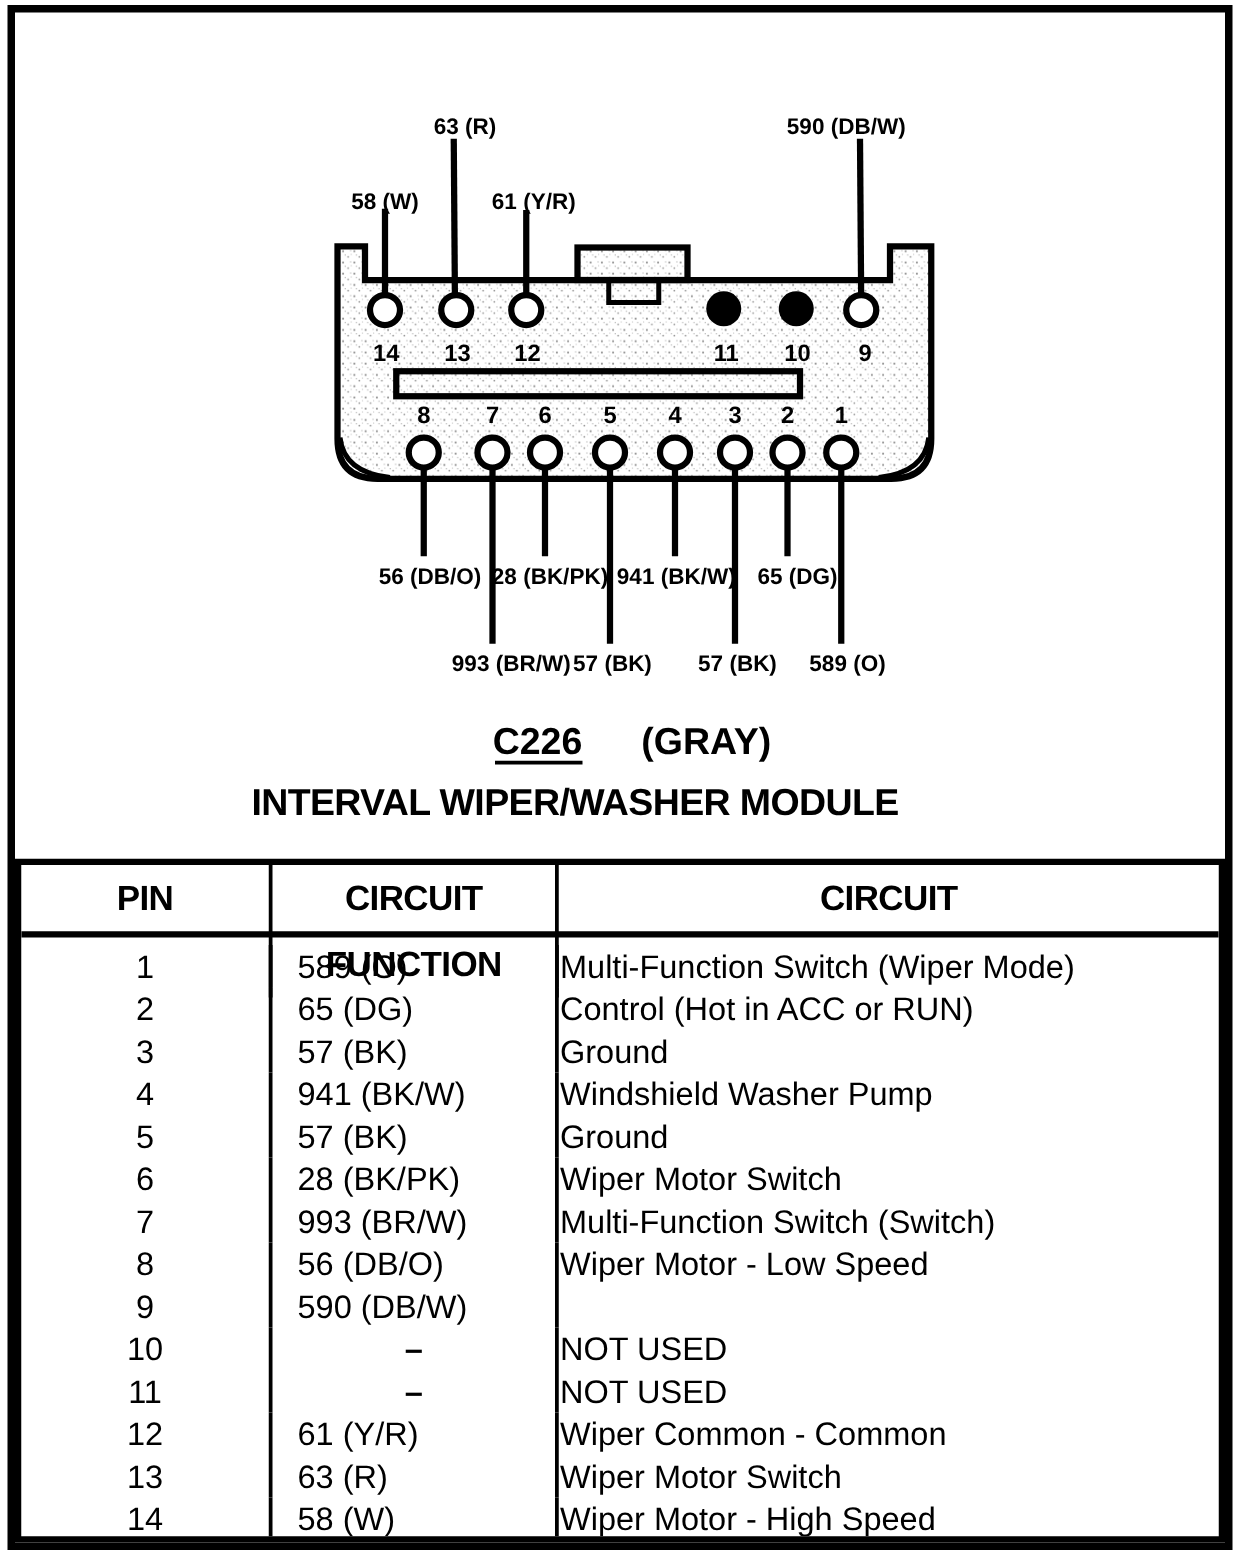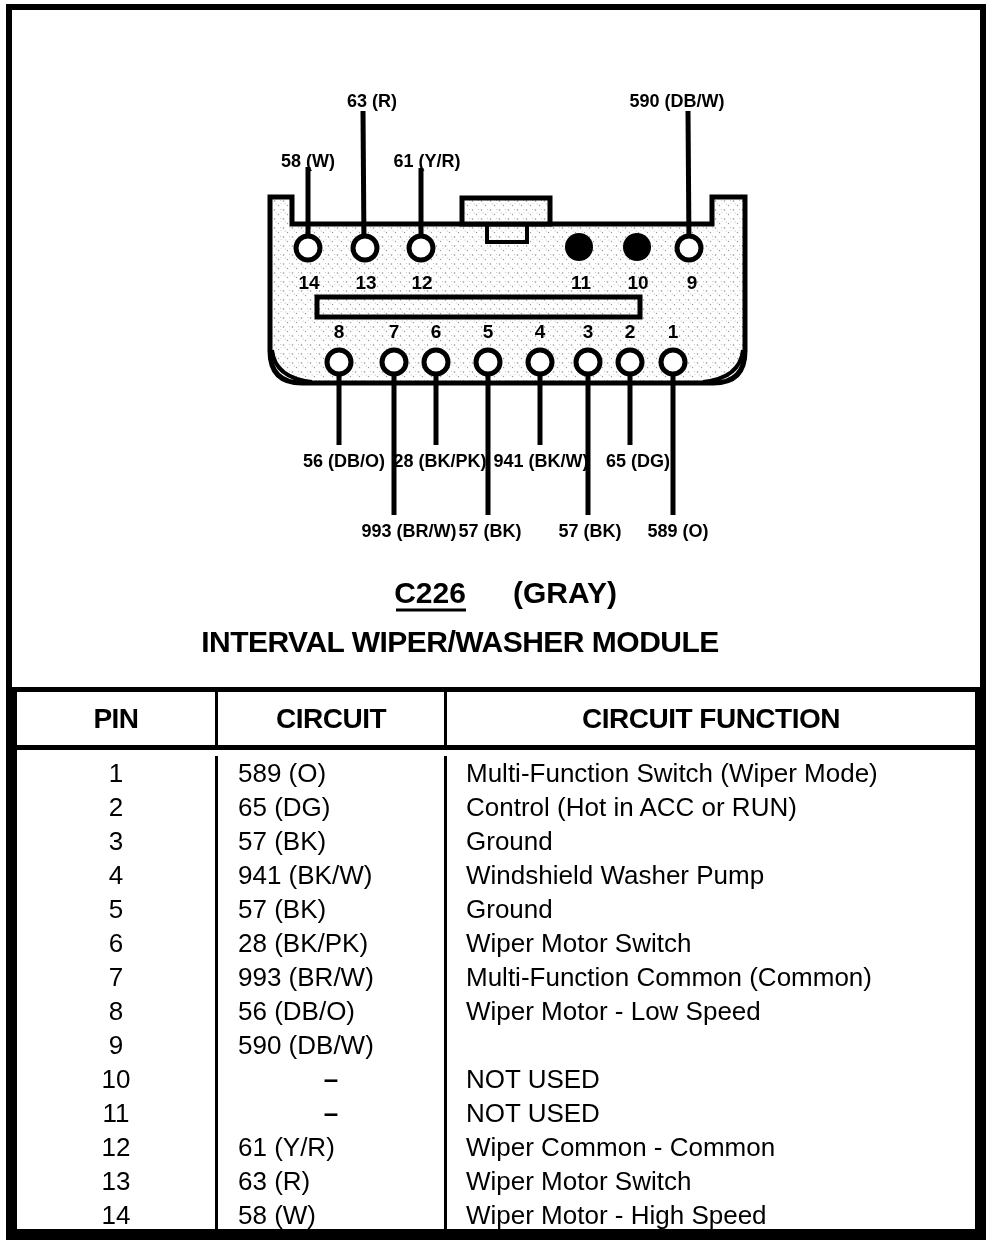--- a/index.html
+++ b/index.html
@@ -31,21 +31,21 @@
   .tbody { flex:1; padding-top:6px; }
   .tr { display:grid; grid-template-columns:201px 229px 1fr; height:34px; }
   .td {
     font-size:26px; line-height:34px; box-sizing:border-box;
     white-space:nowrap; overflow:hidden;
   }
   .td:nth-child(-n+2) { border-right:3px solid #000; height:34px; }
   .td-pin { text-align:center; }
   .td-circuit { padding-left:20px; }
   .td-circuit.td-dash { padding-left:0; text-align:center; font-weight:bold; }
-  .td-function { padding-left:19px; }
+  .td-function { padding-left:1px; }
 
   text { fill:#000; }
   .wire-label { font-size:18px; font-weight:bold; }
   .pin-num { font-size:19px; font-weight:bold; }
   .conn-title { font-size:30px; font-weight:bold; }
   .conn-subtitle { font-size:30px; font-weight:bold; letter-spacing:-0.5px; }
 </style>
 </head>
 <body>
 
@@ -140,22 +140,22 @@
         <text class="conn-title" x="418" y="593" text-anchor="middle">C226</text>
         <line x1="384" y1="600" x2="454" y2="600" stroke="#000" stroke-width="3"></line>
         <text class="conn-title" x="553" y="593" text-anchor="middle">(GRAY)</text>
         <text class="conn-subtitle" x="448" y="642" text-anchor="middle">INTERVAL WIPER/WASHER MODULE</text>
       </svg>
     </div>
 
     <div class="pin-table">
       <div class="thead">
         <div class="th">PIN</div>
+        <div class="th">CIRCUIT FUNCTION</div>
         <div class="th">CIRCUIT</div>
-        <div class="th">CIRCUIT FUNCTION</div>
       </div>
       <div class="tbody" id="tbody">
           <div class="tr">
             <div class="td td-pin">1</div>
             <div class="td td-circuit">589 (O)</div>
             <div class="td td-function">Multi-Function Switch (Wiper Mode)</div>
           </div>
           <div class="tr">
             <div class="td td-pin">2</div>
             <div class="td td-circuit">65 (DG)</div>
@@ -177,21 +177,21 @@
             <div class="td td-function">Ground</div>
           </div>
           <div class="tr">
             <div class="td td-pin">6</div>
             <div class="td td-circuit">28 (BK/PK)</div>
             <div class="td td-function">Wiper Motor Switch</div>
           </div>
           <div class="tr">
             <div class="td td-pin">7</div>
             <div class="td td-circuit">993 (BR/W)</div>
-            <div class="td td-function">Multi-Function Common (Common)</div>
+            <div class="td td-function">Multi-Function Switch (Switch)</div>
           </div>
           <div class="tr">
             <div class="td td-pin">8</div>
             <div class="td td-circuit">56 (DB/O)</div>
             <div class="td td-function">Wiper Motor - Low Speed</div>
           </div>
           <div class="tr">
             <div class="td td-pin">9</div>
             <div class="td td-circuit">590 (DB/W)</div>
           </div>

